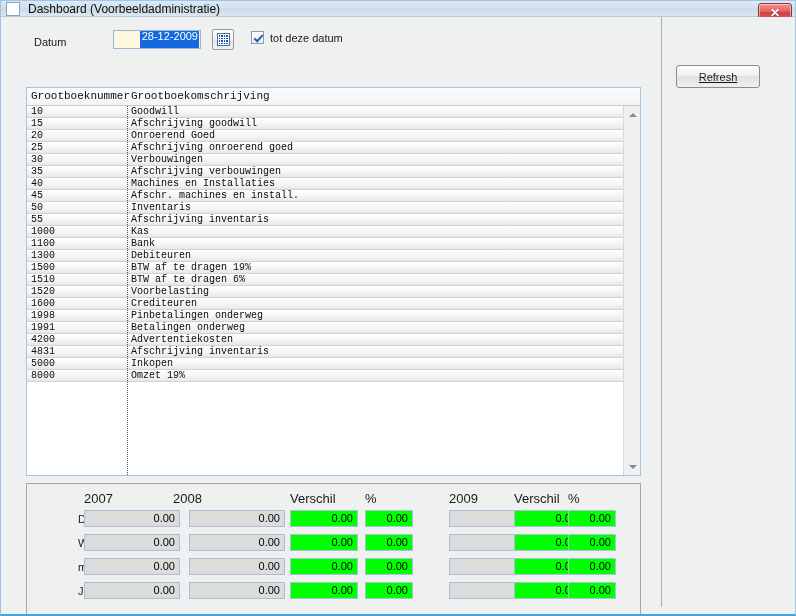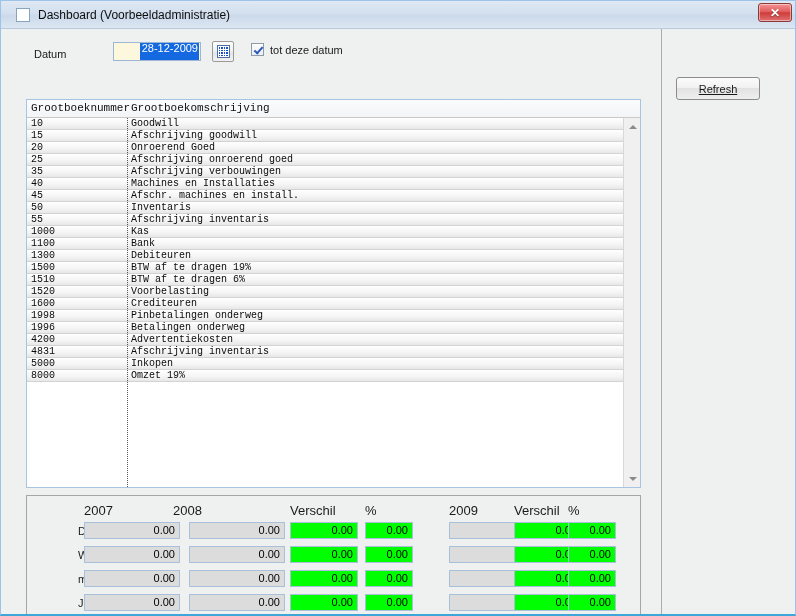--- a/index.html
+++ b/index.html
@@ -19,27 +19,27 @@
     box-sizing: border-box;
     background: #eff0f0;
     border: 1px solid #9ec3e8;
     border-bottom: 2px solid #3ea6d8;
     overflow: hidden;
   }
 
   
   .titlebar {
     position: relative;
-    height: 28px;
+    height: 16px;
     box-sizing: border-box;
     background: linear-gradient(to bottom, #dfe8f3 0%, #d4e0ef 45%, #cbd9ea 55%, #dde7f3 100%);
     border-bottom: 1px solid #b8cade;
     display: flex;
     align-items: center;
-    padding-left: 15px;
+    padding-left: 5px;
   }
   .title-icon {
     width: 14px;
     height: 14px;
     background: #ffffff;
     border: 1px solid #8aa4c0;
     box-sizing: border-box;
     flex: none;
   }
   .title-text {
@@ -429,20 +429,24 @@
             </div>
             <div class="grid-row">
               <span class="cell-num">20</span>
               <span class="cell-desc">Onroerend Goed</span>
             </div>
             <div class="grid-row">
               <span class="cell-num">25</span>
               <span class="cell-desc">Afschrijving onroerend goed</span>
             </div>
             <div class="grid-row">
+              <span class="cell-num">30</span>
+              <span class="cell-desc">Verbouwingen</span>
+            </div>
+            <div class="grid-row">
               <span class="cell-num">35</span>
               <span class="cell-desc">Afschrijving verbouwingen</span>
             </div>
             <div class="grid-row">
               <span class="cell-num">40</span>
               <span class="cell-desc">Machines en Installaties</span>
             </div>
             <div class="grid-row">
               <span class="cell-num">45</span>
               <span class="cell-desc">Afschr. machines en install.</span>
@@ -481,21 +485,21 @@
             </div>
             <div class="grid-row">
               <span class="cell-num">1600</span>
               <span class="cell-desc">Crediteuren</span>
             </div>
             <div class="grid-row">
               <span class="cell-num">1998</span>
               <span class="cell-desc">Pinbetalingen onderweg</span>
             </div>
             <div class="grid-row">
-              <span class="cell-num">1996</span>
+              <span class="cell-num">1991</span>
               <span class="cell-desc">Betalingen onderweg</span>
             </div>
             <div class="grid-row">
               <span class="cell-num">4200</span>
               <span class="cell-desc">Advertentiekosten</span>
             </div>
             <div class="grid-row">
               <span class="cell-num">4831</span>
               <span class="cell-desc">Afschrijving inventaris</span>
             </div>

